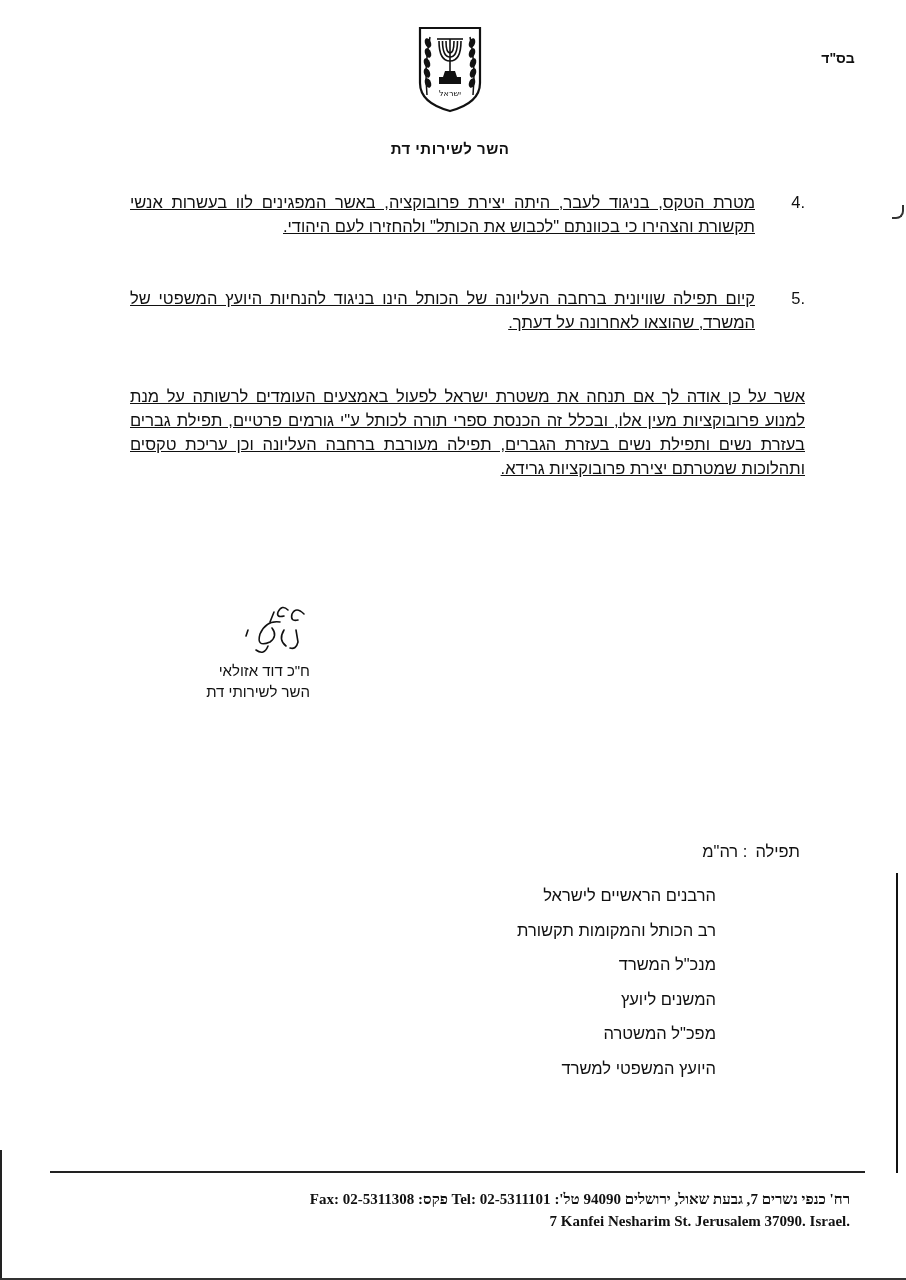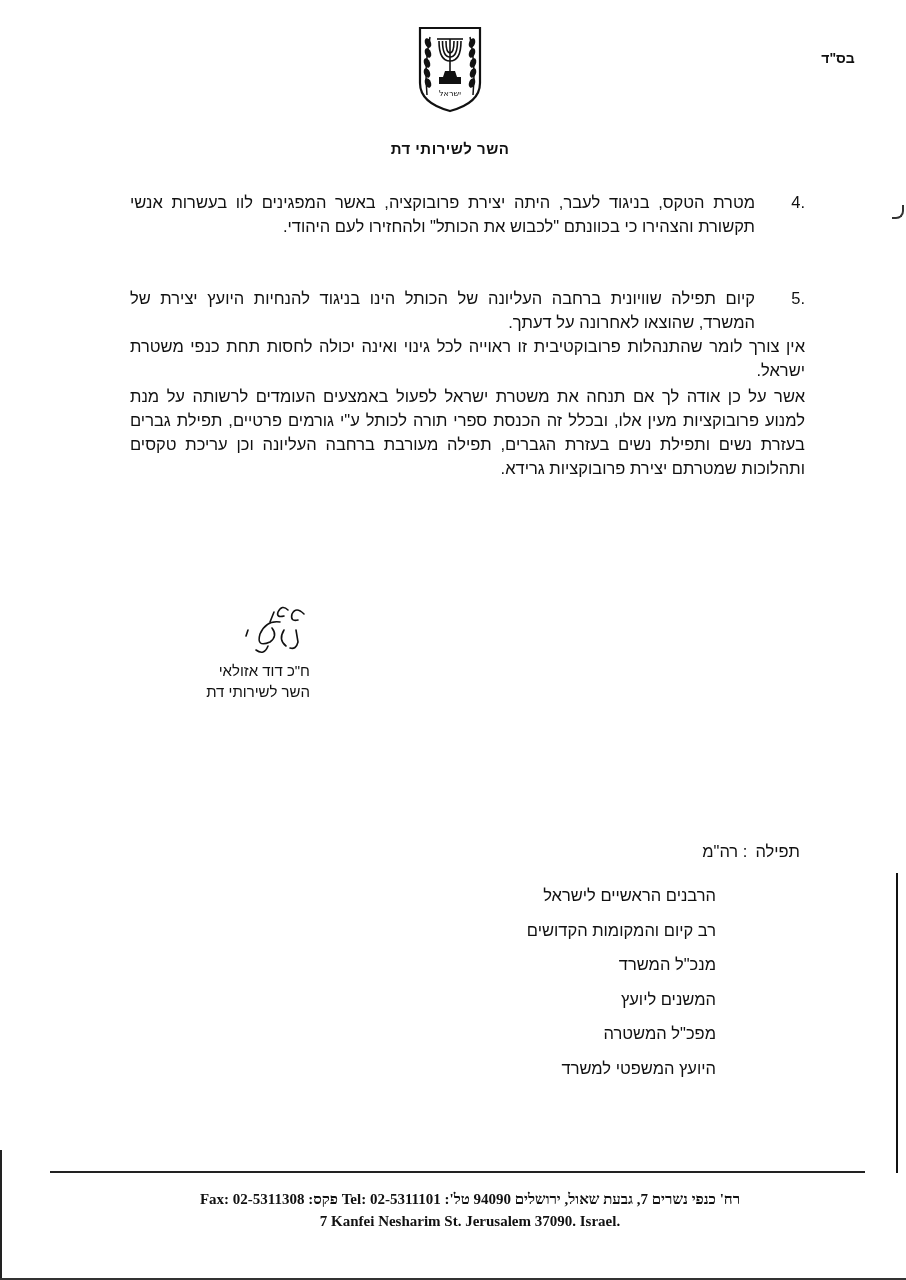--- a/index.html
+++ b/index.html
@@ -100,20 +100,21 @@
       flex: 0 0 42px;
       direction: ltr;
       text-align: right;
       padding-left: 8px;
     }
     .numbered .first {
       flex: 1;
     }
     .para-text {
       text-align-last: right;
+      text-decoration: underline;
     }
     .p4 { top: 190px; }
     .p5 { top: 286px; }
     .p6 { top: 334px; }
     .p7 { top: 384px; }
     .signature-block {
       position: absolute;
       left: 190px;
       top: 600px;
       width: 120px;
@@ -156,21 +157,21 @@
       top: 1171px;
       width: 815px;
       height: 2px;
       background: #222;
     }
     .footer {
       position: absolute;
       left: 90px;
       top: 1188px;
       width: 760px;
-      text-align: center;
+      text-align: right;
       font-family: "Liberation Serif", "DejaVu Serif", serif;
       font-weight: bold;
       font-size: 15px;
       line-height: 22px;
     }
     .footer .contact {
       direction: rtl;
       unicode-bidi: plaintext;
       white-space: nowrap;
     }
@@ -221,24 +222,23 @@
 
   <div class="ministry-title">השר לשירותי דת</div>
 
   <div class="body-block p4 numbered">
     <span class="num">4.</span>
     <span class="first para-text">מטרת הטקס, בניגוד לעבר, היתה יצירת פרובוקציה, באשר המפגינים לוו בעשרות אנשי תקשורת והצהירו כי בכוונתם "לכבוש את הכותל" ולהחזירו לעם היהודי.</span>
   </div>
 
   <div class="body-block p5 numbered">
     <span class="num">5.</span>
-    <span class="first para-text">קיום תפילה שוויונית ברחבה העליונה של הכותל הינו בניגוד להנחיות היועץ יצירת של המשרד, שהוצאו לאחרונה על דעתך.</span>
-  </div>
-
-  <div class="body-block p6 para-text">אין צורך לומר שהתנהלות פרובוקטיבית זו ראוייה לכל גינוי ואינה יכולה לחסות תחת כנפי משטרת ישראל.</div>
+    <span class="first para-text">קיום תפילה שוויונית ברחבה העליונה של הכותל הינו בניגוד להנחיות היועץ המשפטי של המשרד, שהוצאו לאחרונה על דעתך.</span>
+  </div>
+
 
   <div class="body-block p7 para-text">אשר על כן אודה לך אם תנחה את משטרת ישראל לפעול באמצעים העומדים לרשותה על מנת למנוע פרובוקציות מעין אלו, ובכלל זה הכנסת ספרי תורה לכותל ע"י גורמים פרטיים, תפילת גברים בעזרת נשים ותפילת נשים בעזרת הגברים, תפילה מעורבת ברחבה העליונה וכן עריכת טקסים ותהלוכות שמטרתם יצירת פרובוקציות גרידא.</div>
 
   <div class="signature-block">
     <svg class="signature-svg" viewBox="0 0 90 60">
       <g fill="none" stroke="#111" stroke-width="1.6" stroke-linecap="round">
         <path d="M78 14 Q70 6 66 14 Q64 22 72 20"></path>
         <path d="M62 10 Q56 4 52 12 Q50 18 58 16"></path>
         <path d="M48 12 L44 22"></path>
         <path d="M54 22 Q40 20 34 34 Q30 48 44 42 Q52 36 46 28"></path>
@@ -252,21 +252,21 @@
     <div>השר לשירותי דת</div>
   </div>
 
   <div class="copies">
     <div class="copies-head">
       <span>תפילה</span><span class="gap"></span><span>:</span>
       <span>רה"מ</span>
     </div>
     <ul class="copies-list">
       <li>הרבנים הראשיים לישראל</li>
-      <li>רב קיום והמקומות הקדושים</li>
+      <li>רב הכותל והמקומות תקשורת</li>
       <li>מנכ"ל המשרד</li>
       <li>המשנים ליועץ</li>
       <li>מפכ"ל המשטרה</li>
       <li>היועץ המשפטי למשרד</li>
     </ul>
   </div>
 
   <div class="footer-rule"></div>
   <div class="footer">
     <div class="contact">רח' כנפי נשרים 7, גבעת שאול, ירושלים 94090 טל': 02-5311101 :Tel פקס: 02-5311308 :Fax</div>

